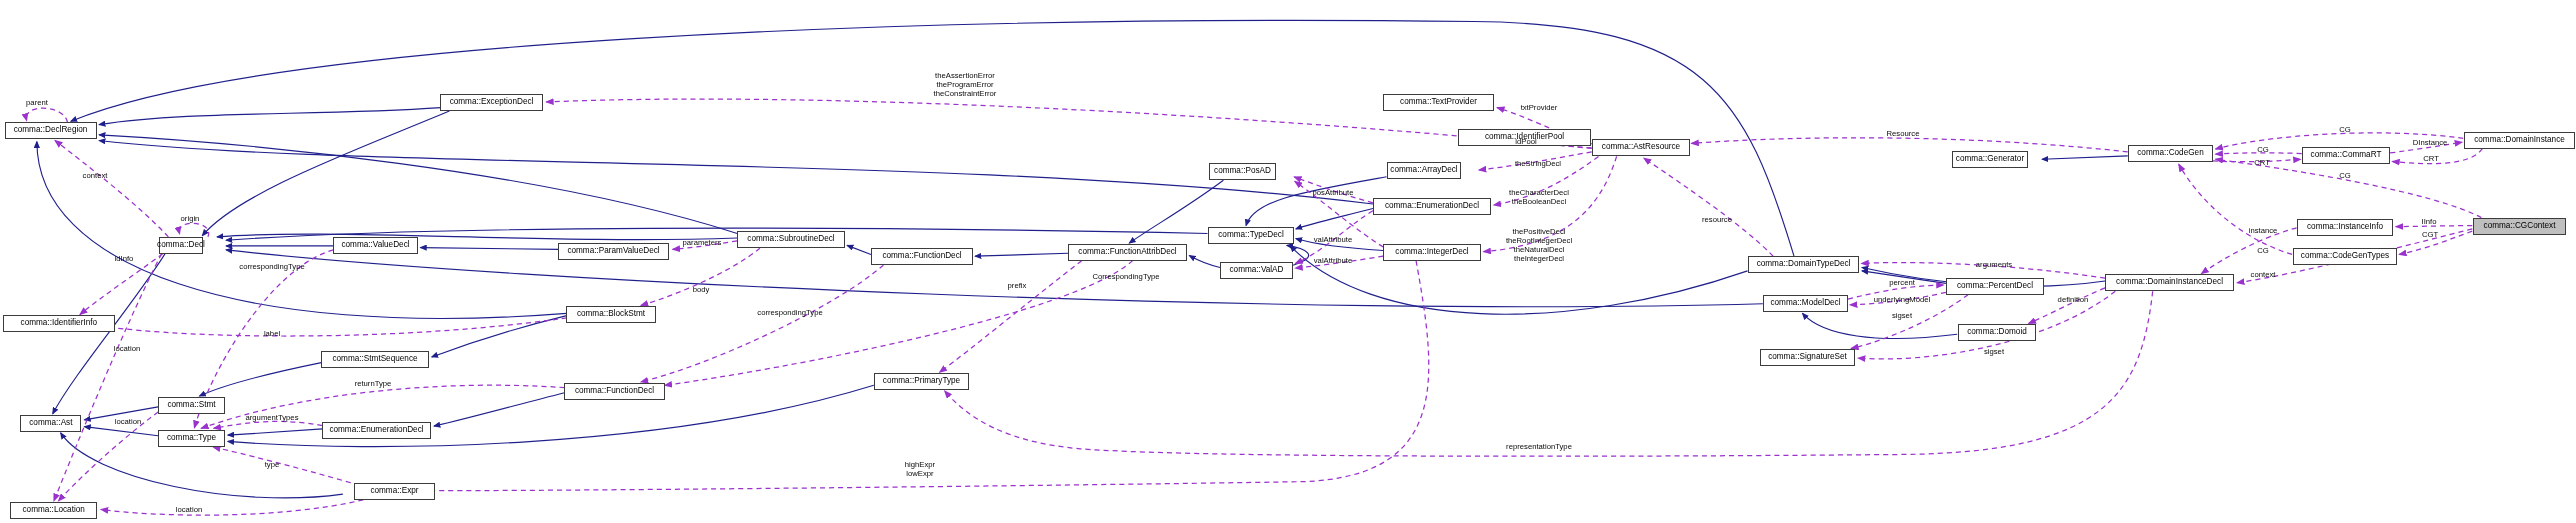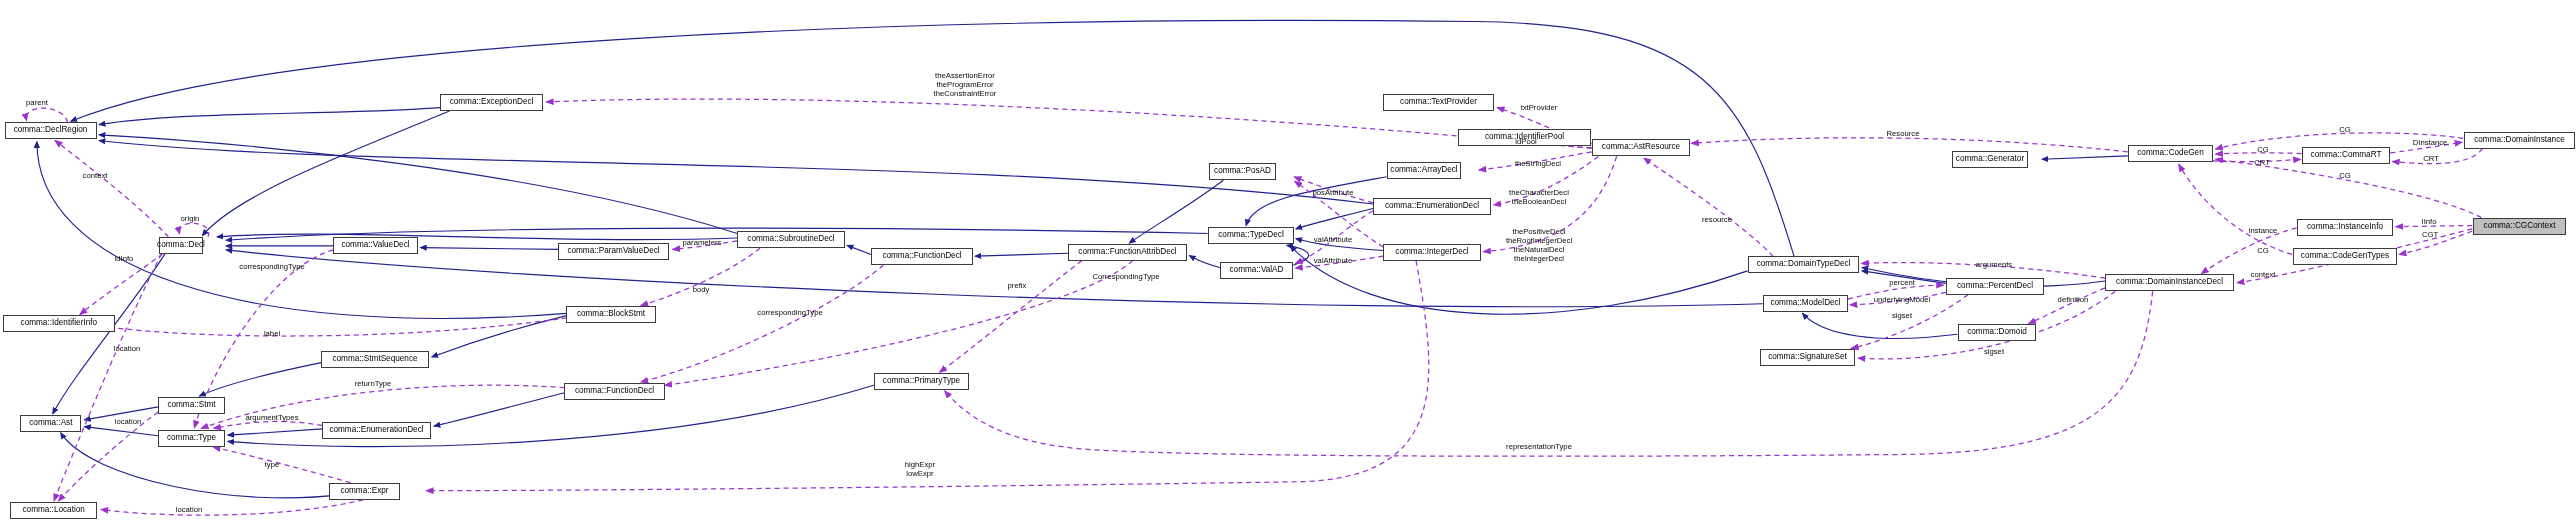--- a/index.html
+++ b/index.html
@@ -129,21 +129,21 @@
   <div class="node" style="left:737px;top:231px;width:108px">comma::SubroutineDecl</div>
   <div class="node" style="left:871px;top:248px;width:102px">comma::FunctionDecl</div>
   <div class="node" style="left:566px;top:306px;width:90px">comma::BlockStmt</div>
   <div class="node" style="left:321px;top:351px;width:108px">comma::StmtSequence</div>
   <div class="node" style="left:158px;top:397px;width:67px">comma::Stmt</div>
   <div class="node" style="left:20.4px;top:415px;width:61px">comma::Ast</div>
   <div class="node" style="left:158px;top:430px;width:67px">comma::Type</div>
   <div class="node" style="left:322px;top:422px;width:109px">comma::EnumerationDecl</div>
   <div class="node" style="left:564px;top:383px;width:101px">comma::FunctionDecl</div>
   <div class="node" style="left:874px;top:373px;width:95px">comma::PrimaryType</div>
-  <div class="node" style="left:329px;top:483px;width:71px">comma::Expr</div>
+  <div class="node" style="left:354px;top:483px;width:81px">comma::Expr</div>
   <div class="node" style="left:10.2px;top:502px;width:87px">comma::Location</div>
   <div class="node" style="left:1209px;top:163px;width:67px">comma::PosAD</div>
   <div class="node" style="left:1208px;top:227px;width:86px">comma::TypeDecl</div>
   <div class="node" style="left:1068px;top:244px;width:119px">comma::FunctionAttribDecl</div>
   <div class="node" style="left:1220px;top:262px;width:73px">comma::ValAD</div>
   <div class="node" style="left:1383px;top:94px;width:111px">comma::TextProvider</div>
   <div class="node" style="left:1458px;top:129px;width:133px">comma::IdentifierPool</div>
   <div class="node" style="left:1387px;top:162px;width:74px">comma::ArrayDecl</div>
   <div class="node" style="left:1373px;top:198px;width:118px">comma::EnumerationDecl</div>
   <div class="node" style="left:1383px;top:244px;width:98px">comma::IntegerDecl</div>

